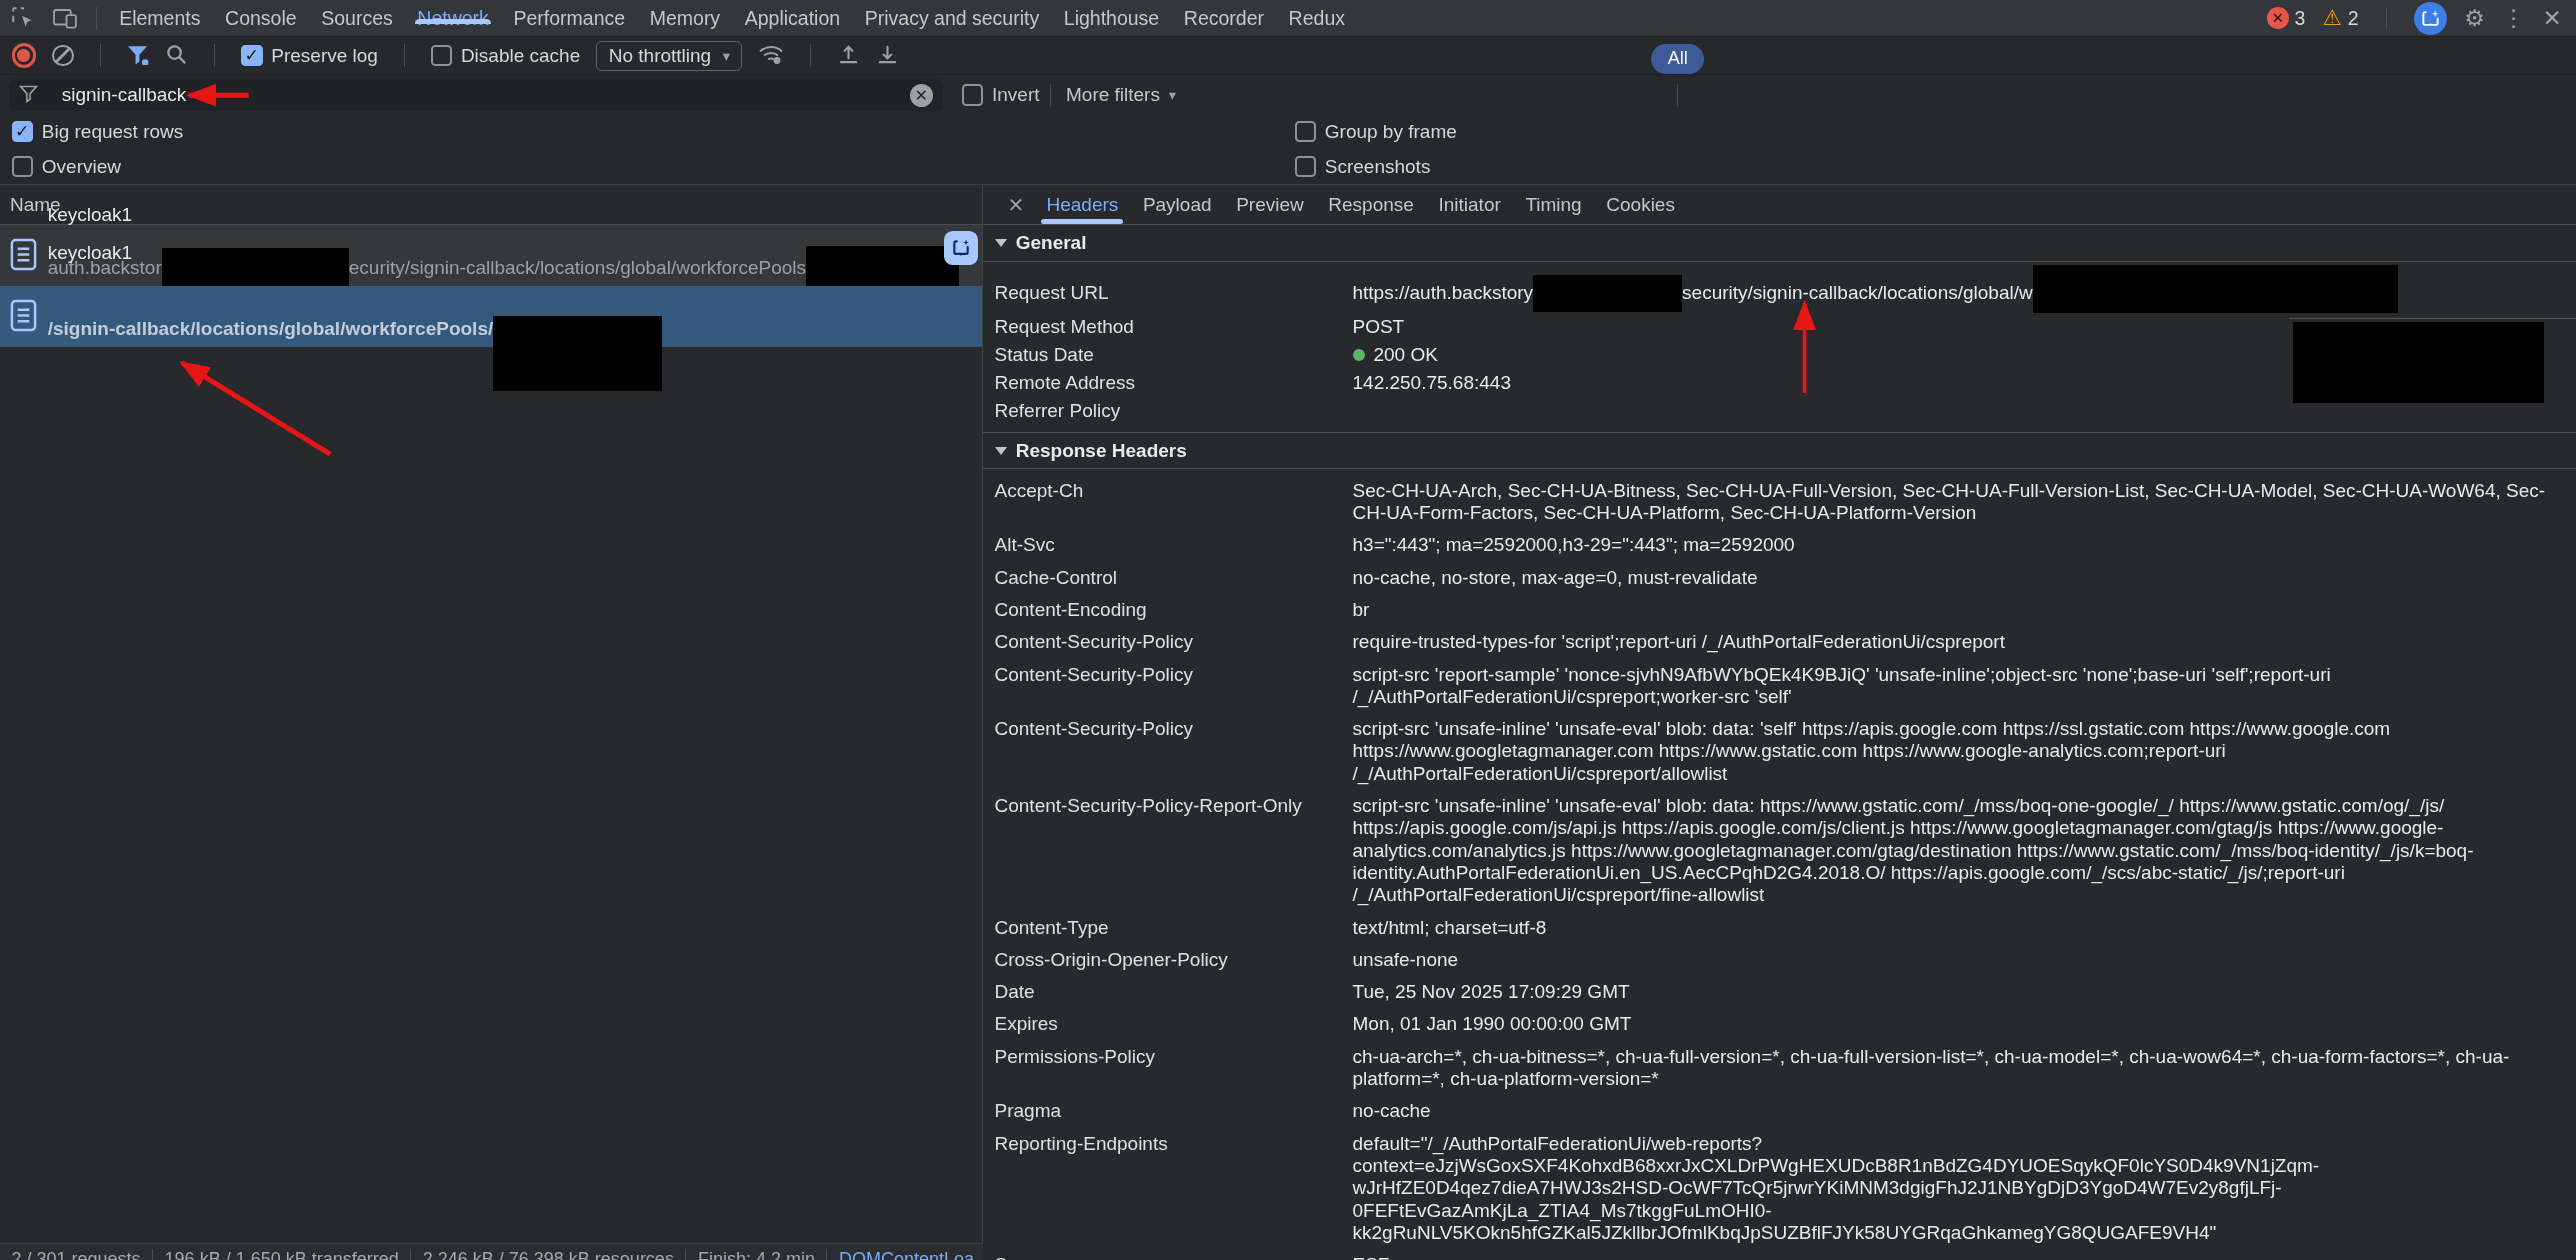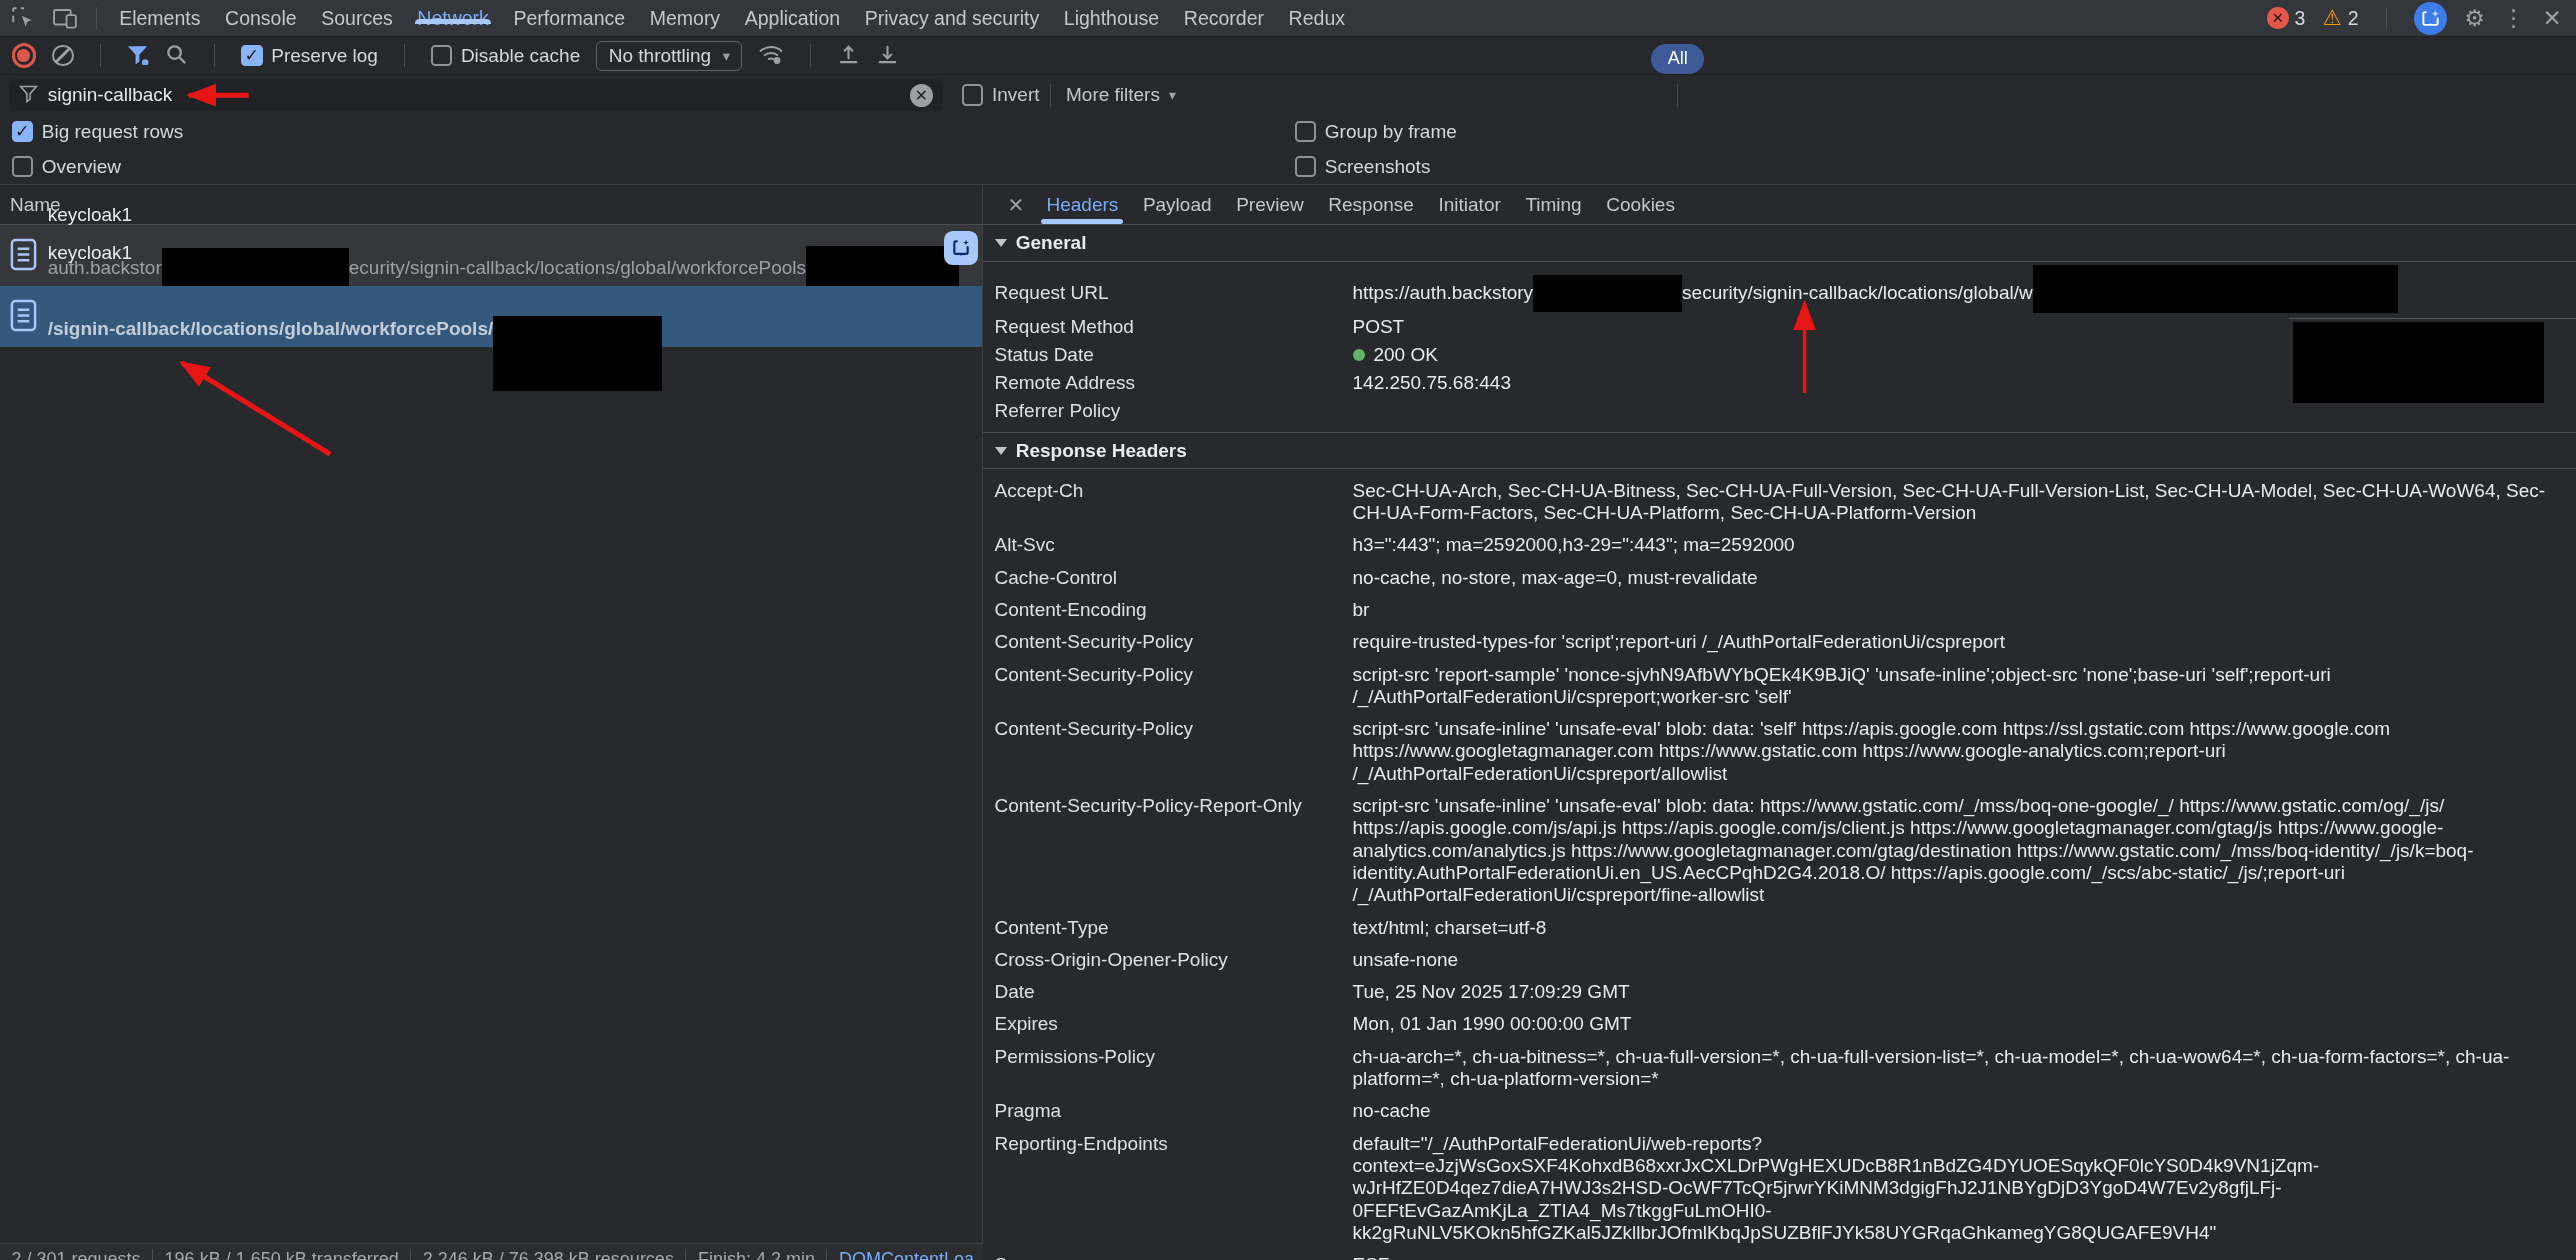--- a/index.html
+++ b/index.html
@@ -39,21 +39,21 @@
          align-items:center; justify-content:center; font-size:17.3px; color:transparent; background:transparent; }
   .box.checked { background:#8ab4f8; border-color:#8ab4f8; color:#1c1e21; font-weight:bold; }
   .select { display:flex; align-items:center; gap:11.5px; border:0.7px solid #606468; border-radius:5.8px;
             height:30px; padding:0 11.5px; font-size:19px; color:#d5d8dc; }
   .caret { color:#9aa0a6; font-size:14.4px; }
 
   
   .filterrow { position:absolute; top:76px; left:0; width:100%; height:38px; background:#26282b;
                display:flex; align-items:center; padding:0 8.7px; }
   .filter-pill { width:934px; height:32px; background:#202225; border-radius:7.2px; display:flex;
-                 align-items:center; padding:0 10px; gap:10px; flex:none; }
+                 align-items:center; padding:0 10px; gap:24px; flex:none; }
   .filter-pill .ftext { font-size:19px; color:#e4e7ec; }
   .fclear { margin-left:auto; width:23px; height:23px; border-radius:50%; background:#9aa0a6; color:#202225;
             display:flex; align-items:center; justify-content:center; font-size:16px; font-weight:bold; }
   .flabel { font-size:19px; color:#c4c7cb; white-space:nowrap; }
   .morefilters { display:flex; align-items:center; gap:8.7px; margin:0 5.8px; }
   .chips { display:flex; align-items:center; gap:10px; margin-left:10px;flex-direction:column; }
   .chip { height:30px; display:flex; align-items:center; padding:0 14.4px; border-radius:15px;
           border:2.2px solid #6e7176; font-size:18px; color:#e4e7ec; white-space:nowrap; }
   .chip.selected { background:#3e5b97; border-color:#3e5b97; color:#fff; }
 

